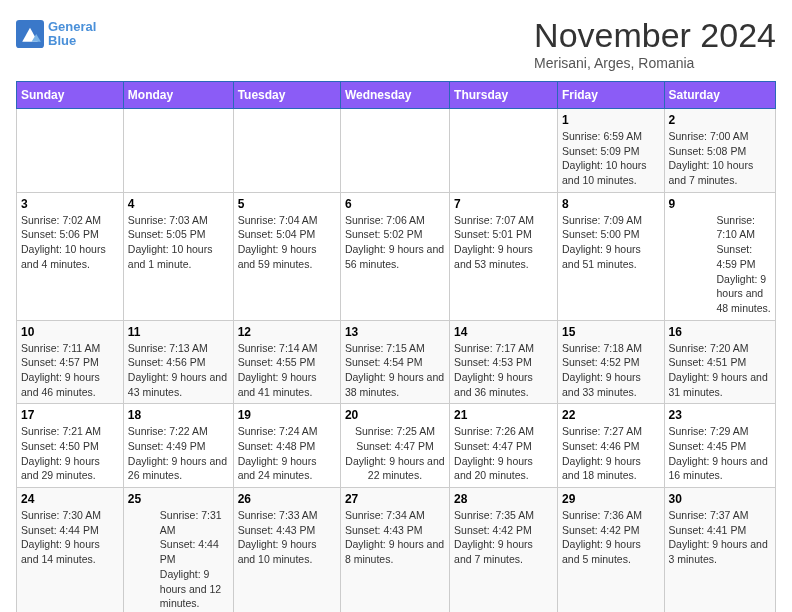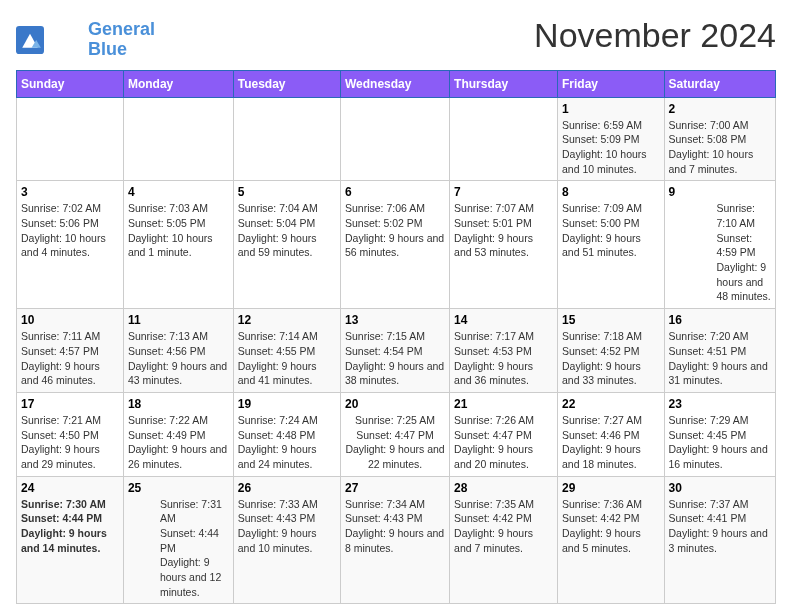--- a/index.html
+++ b/index.html
@@ -15,25 +15,24 @@
       justify-content: space-between;
       align-items: flex-start;
       margin-bottom: 10px;
     }
     .logo {
       display: flex;
       align-items: center;
       margin-top: 4px;
     }
     .logo-text {
-      font-size: 18px;
+      font-size: 13px;
       font-weight: bold;
       color: #333;
       line-height: 1.1;
-      margin-left: 40px;
     }
     .logo-text span {
       color: #4a90d9;
     }
     .logo-icon {
       width: 28px;
       height: 28px;
       margin-right: 4px;
     }
     .title-block {
@@ -96,20 +95,21 @@
       <polygon points="8,28 18,10 28,28" fill="white"></polygon>
       <polygon points="20,28 26,18 32,28" fill="#7ab3e8"></polygon>
     </svg>
     <div class="logo-text">
       <div><span>General</span></div>
       <div><span style="color:#4a90d9">Blue</span></div>
     </div>
   </div>
   <div class="title-block">
     <div class="month-title">November 2024</div>
+    <div class="subtitle">Merisani, Arges, Romania</div>
   </div>
 </div>
 
 <table>
   <thead>
     <tr>
     <th>Sunday</th>
         <th>Monday</th>
         <th>Tuesday</th>
         <th>Wednesday</th>
@@ -266,21 +266,21 @@
         <td>
           <span class="day-num">23</span>
           <div class="day-info" style="white-space: pre-line;">Sunrise: 7:29 AM
 Sunset: 4:45 PM
 Daylight: 9 hours and 16 minutes.</div>
         </td>
       </tr>
       <tr>
         <td>
           <span class="day-num">24</span>
-          <div class="day-info" style="white-space: pre-line; font-weight: bold;">Sunrise: 7:30 AM
+          <div class="day-info" style="white-space: pre-line;">Sunrise: 7:30 AM
 Sunset: 4:44 PM
 Daylight: 9 hours and 14 minutes.</div>
         </td>
         <td>
           <span class="day-num">25</span>
           <div class="day-info" style="white-space: pre-line; margin-left: 32px;">Sunrise: 7:31 AM
 Sunset: 4:44 PM
 Daylight: 9 hours and 12 minutes.</div>
         </td>
         <td>

